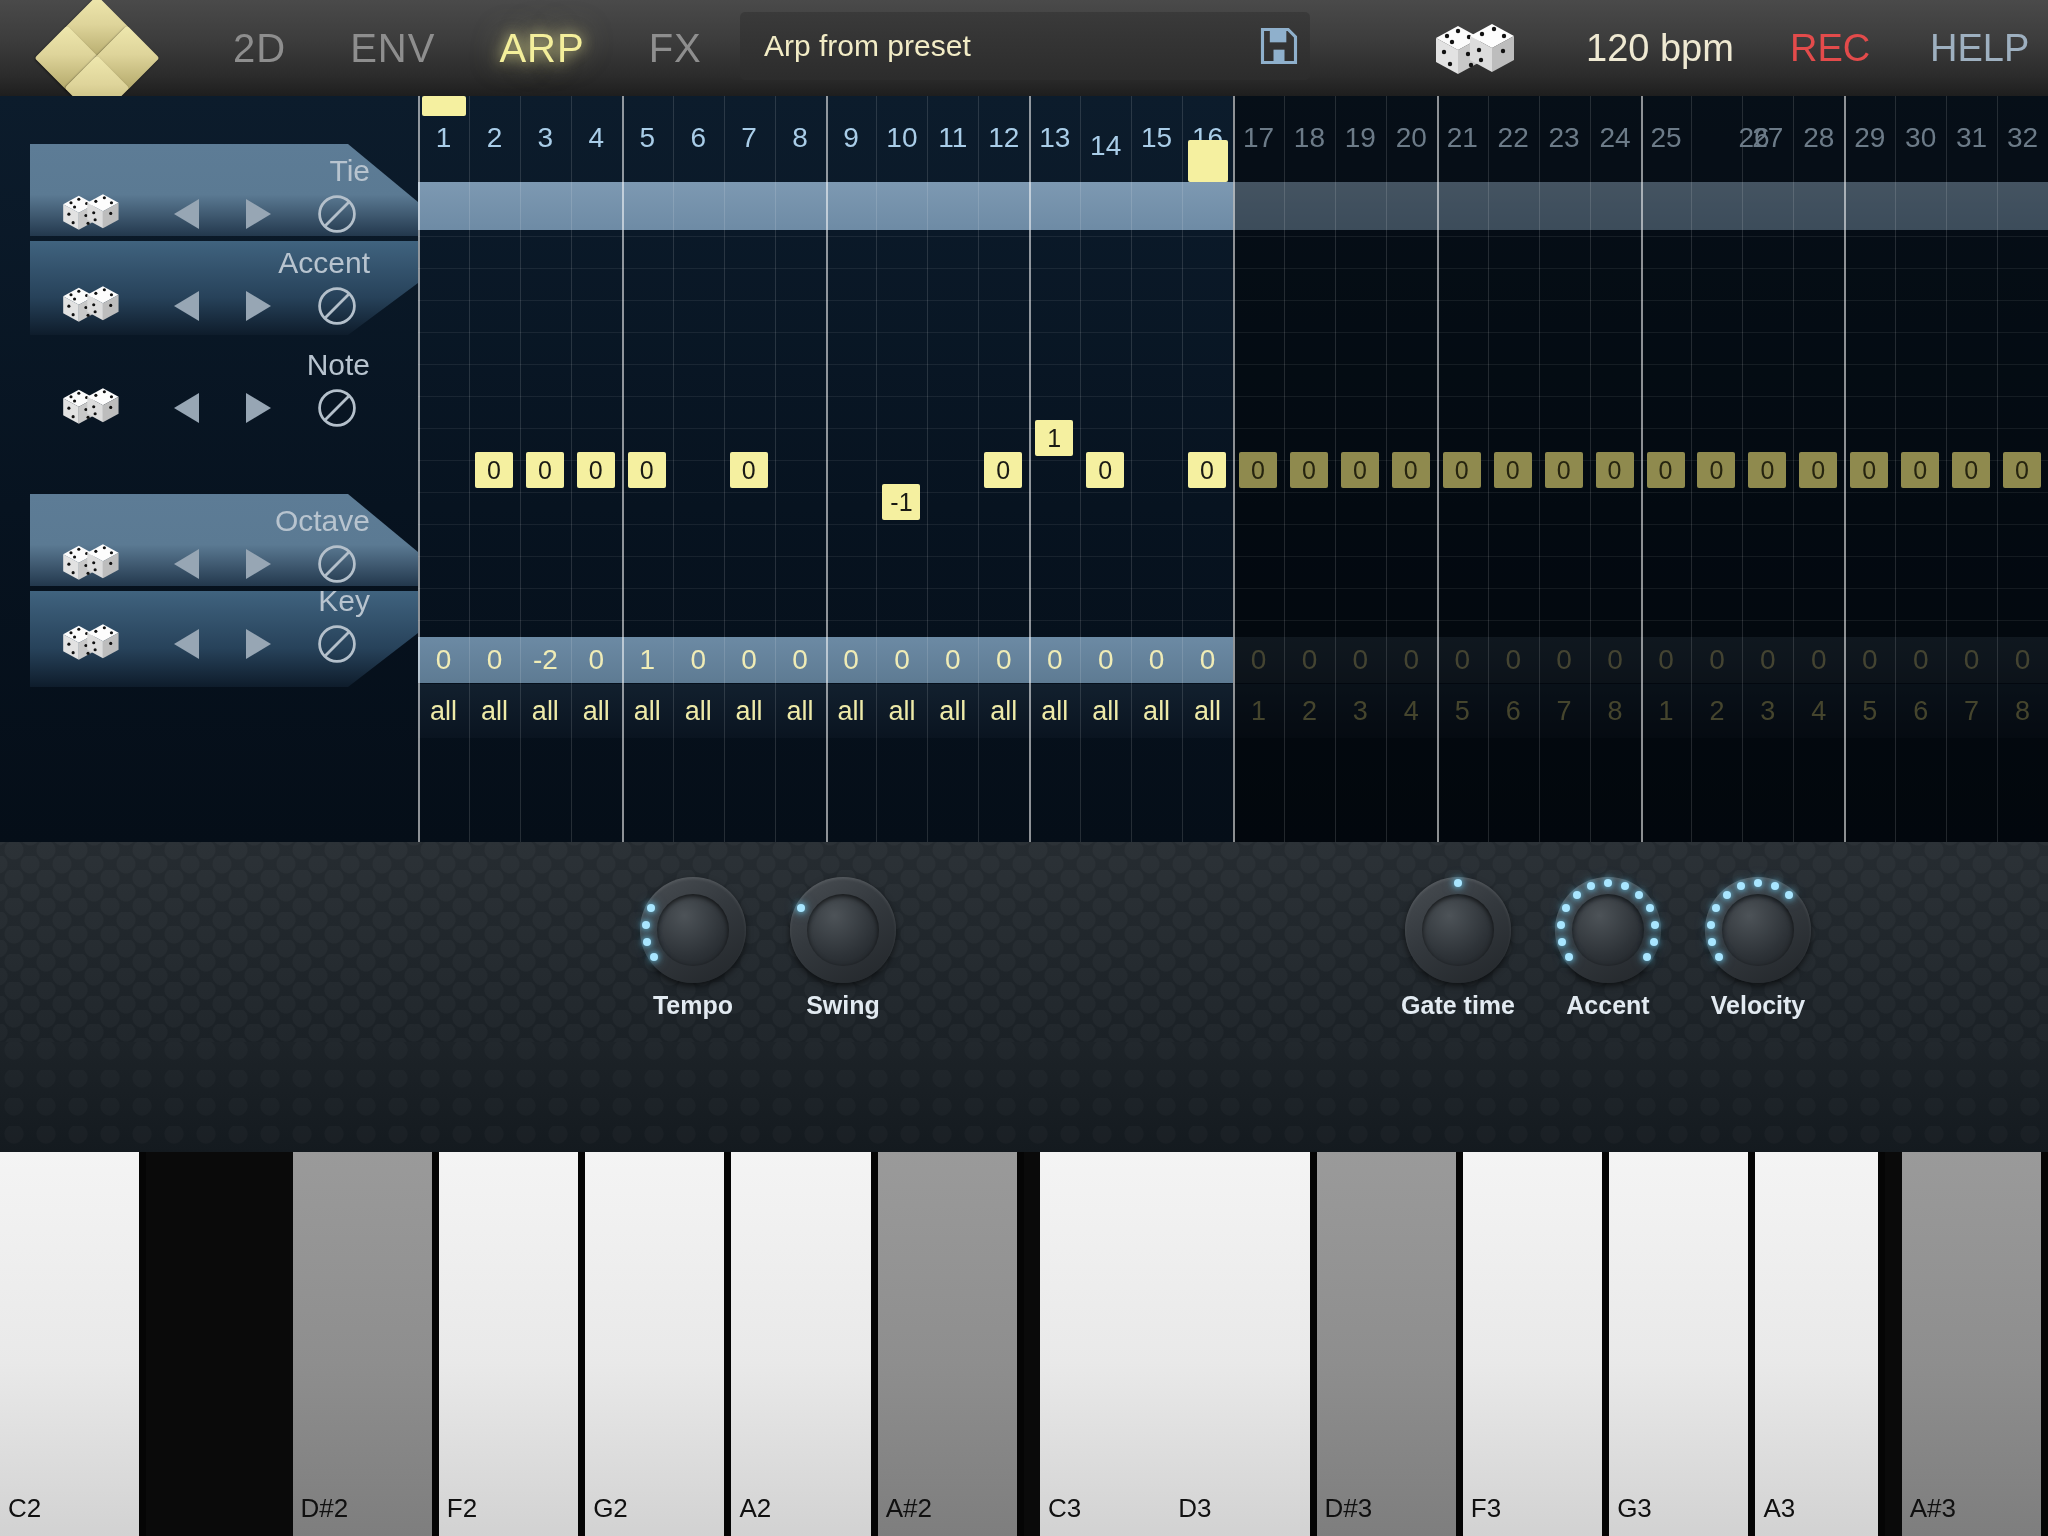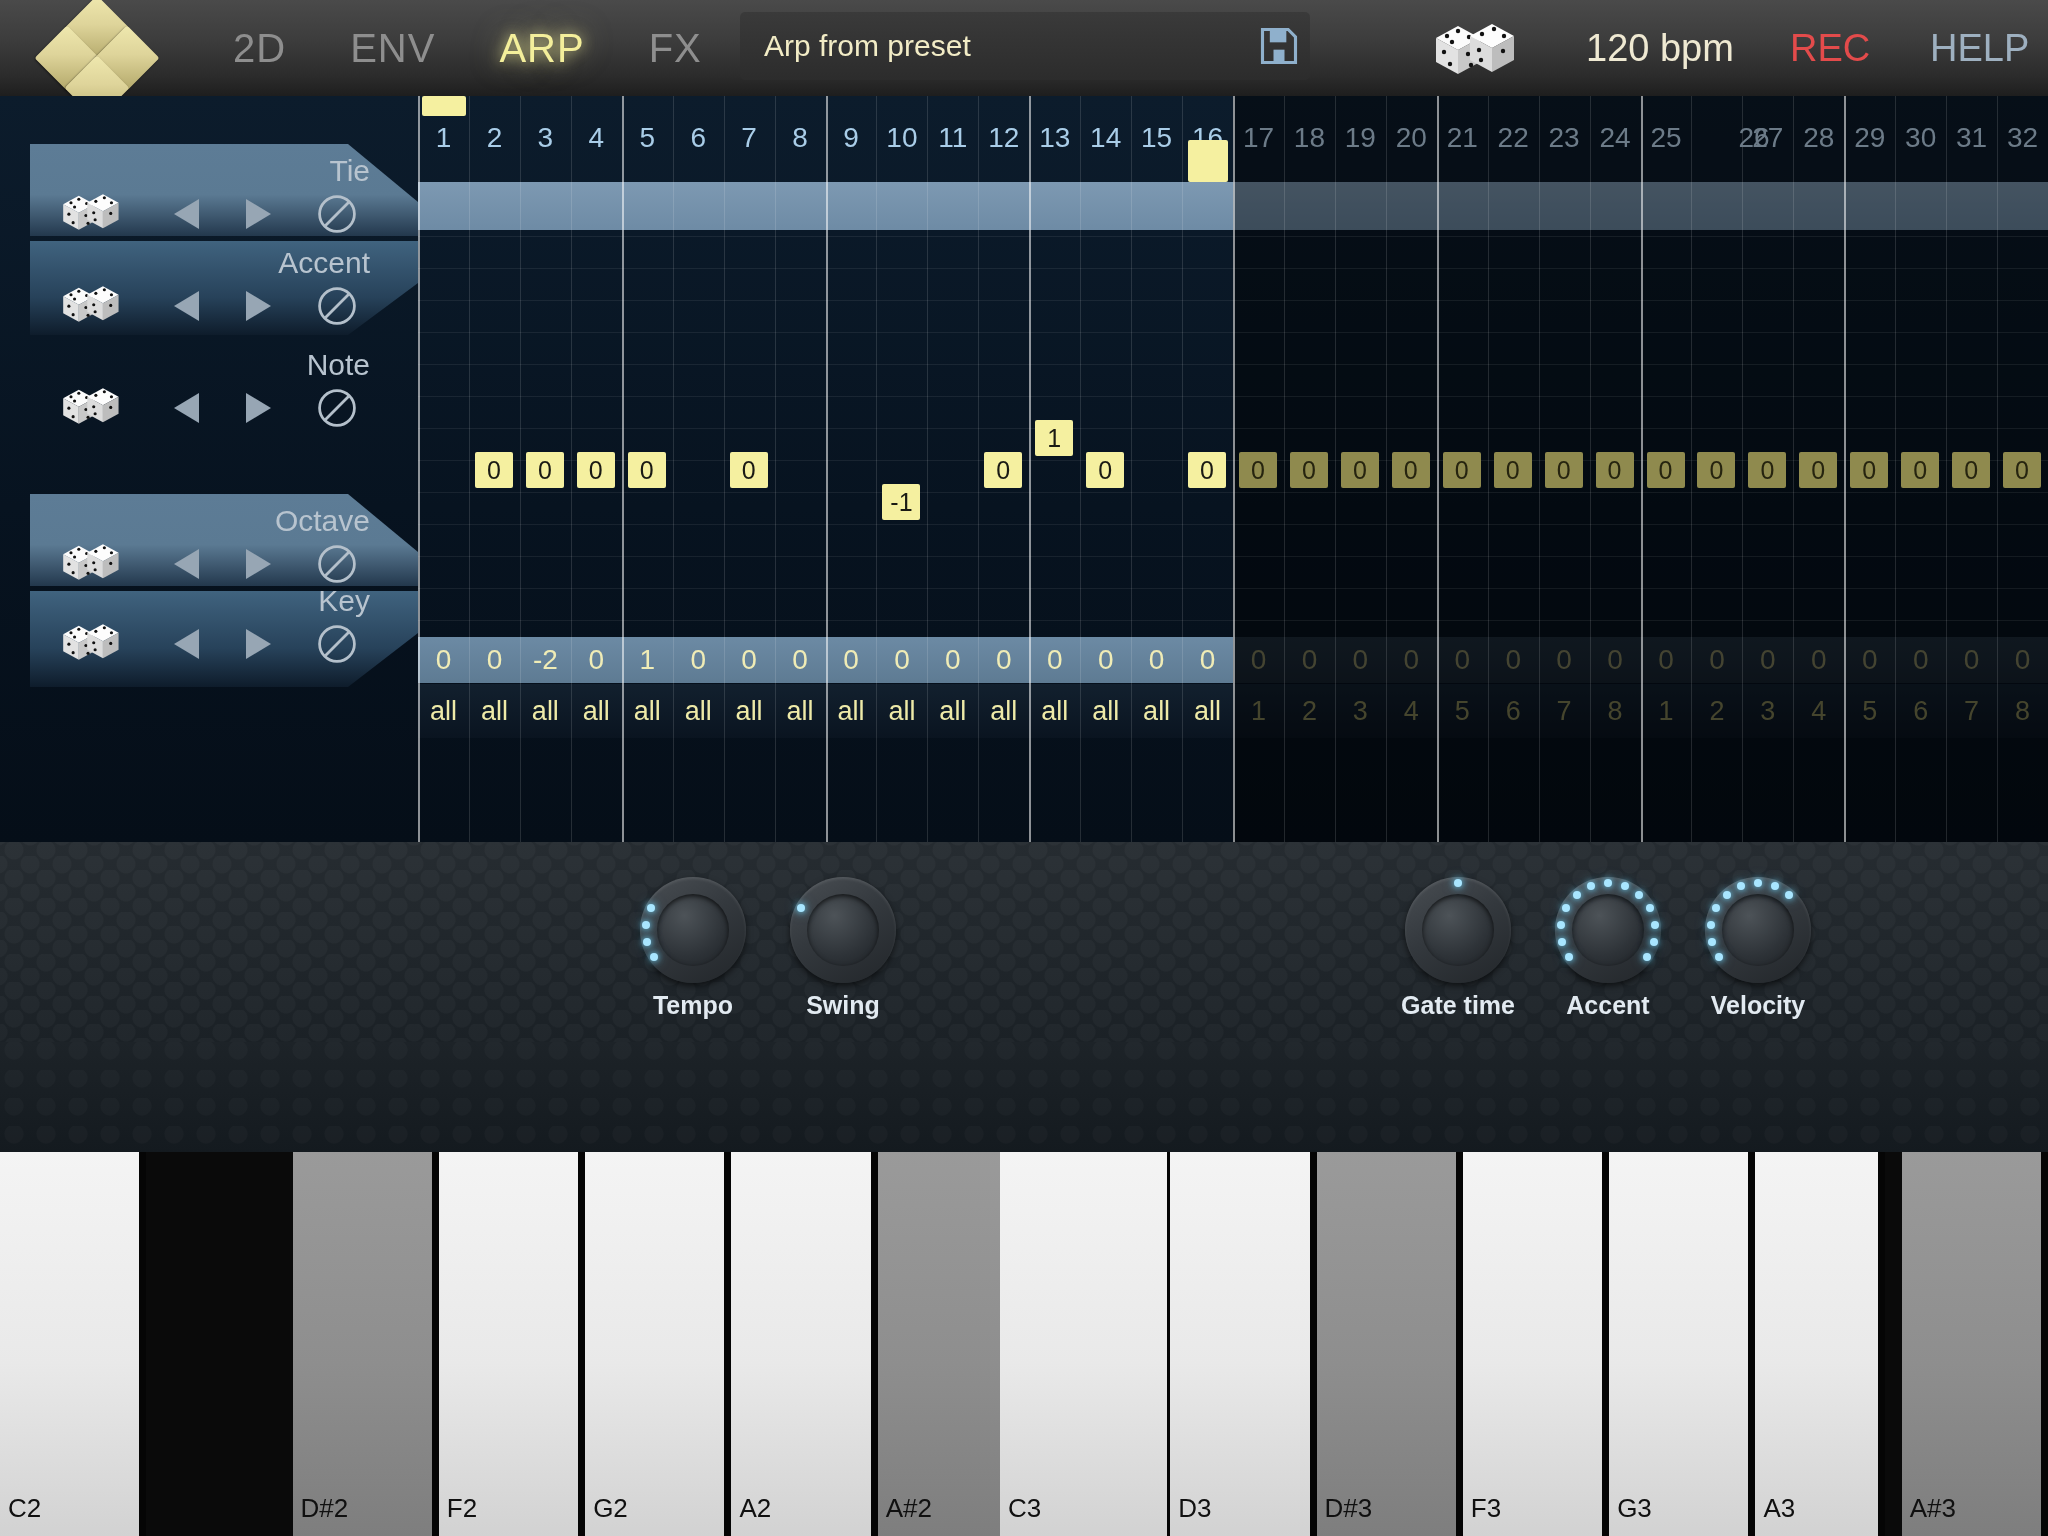--- a/index.html
+++ b/index.html
@@ -538,21 +538,21 @@
         <div class="stepnum" style="left: 152.812px;">4</div>
         <div class="stepnum" style="left: 203.75px;">5</div>
         <div class="stepnum" style="left: 254.688px;">6</div>
         <div class="stepnum" style="left: 305.625px;">7</div>
         <div class="stepnum" style="left: 356.562px;">8</div>
         <div class="stepnum" style="left: 407.5px;">9</div>
         <div class="stepnum" style="left: 458.438px;">10</div>
         <div class="stepnum" style="left: 509.375px;">11</div>
         <div class="stepnum" style="left: 560.312px;">12</div>
         <div class="stepnum" style="left: 611.25px;">13</div>
-        <div class="stepnum" style="left: 662.188px;">14</div>
+        <div class="stepnum" style="left: 662.188px; margin-top: 8px;">14</div>
         <div class="stepnum" style="left: 713.125px;">15</div>
         <div class="stepnum" style="left: 764.062px;">16</div>
         <div class="stepnum dim" style="left: 815px;">17</div>
         <div class="stepnum dim" style="left: 865.938px;">18</div>
         <div class="stepnum dim" style="left: 916.875px;">19</div>
         <div class="stepnum dim" style="left: 967.812px;">20</div>
         <div class="stepnum dim" style="left: 1018.75px;">21</div>
         <div class="stepnum dim" style="left: 1069.69px;">22</div>
         <div class="stepnum dim" style="left: 1120.62px;">23</div>
         <div class="stepnum dim" style="left: 1171.56px;">24</div>
@@ -665,21 +665,21 @@
       </div>
       <div class="pkey white" style="left: 585.143px; width: 146.286px;">
         <div class="pklabel">G2</div>
       </div>
       <div class="pkey white" style="left: 731.429px; width: 146.286px;">
         <div class="pklabel">A2</div>
       </div>
       <div class="pkey gray" style="left: 877.714px; width: 146.286px;">
         <div class="pklabel">A#2</div>
       </div>
-      <div class="pkey white" style="left: 1000px; width: 174px;">
+      <div class="pkey white" style="left: 1040px; width: 174px;">
         <div class="pklabel">C3</div>
       </div>
       <div class="pkey white" style="left: 1170.29px; width: 146.286px;">
         <div class="pklabel">D3</div>
       </div>
       <div class="pkey gray" style="left: 1316.57px; width: 146.286px;">
         <div class="pklabel">D#3</div>
       </div>
       <div class="pkey white" style="left: 1462.86px; width: 146.286px;">
         <div class="pklabel">F3</div>

